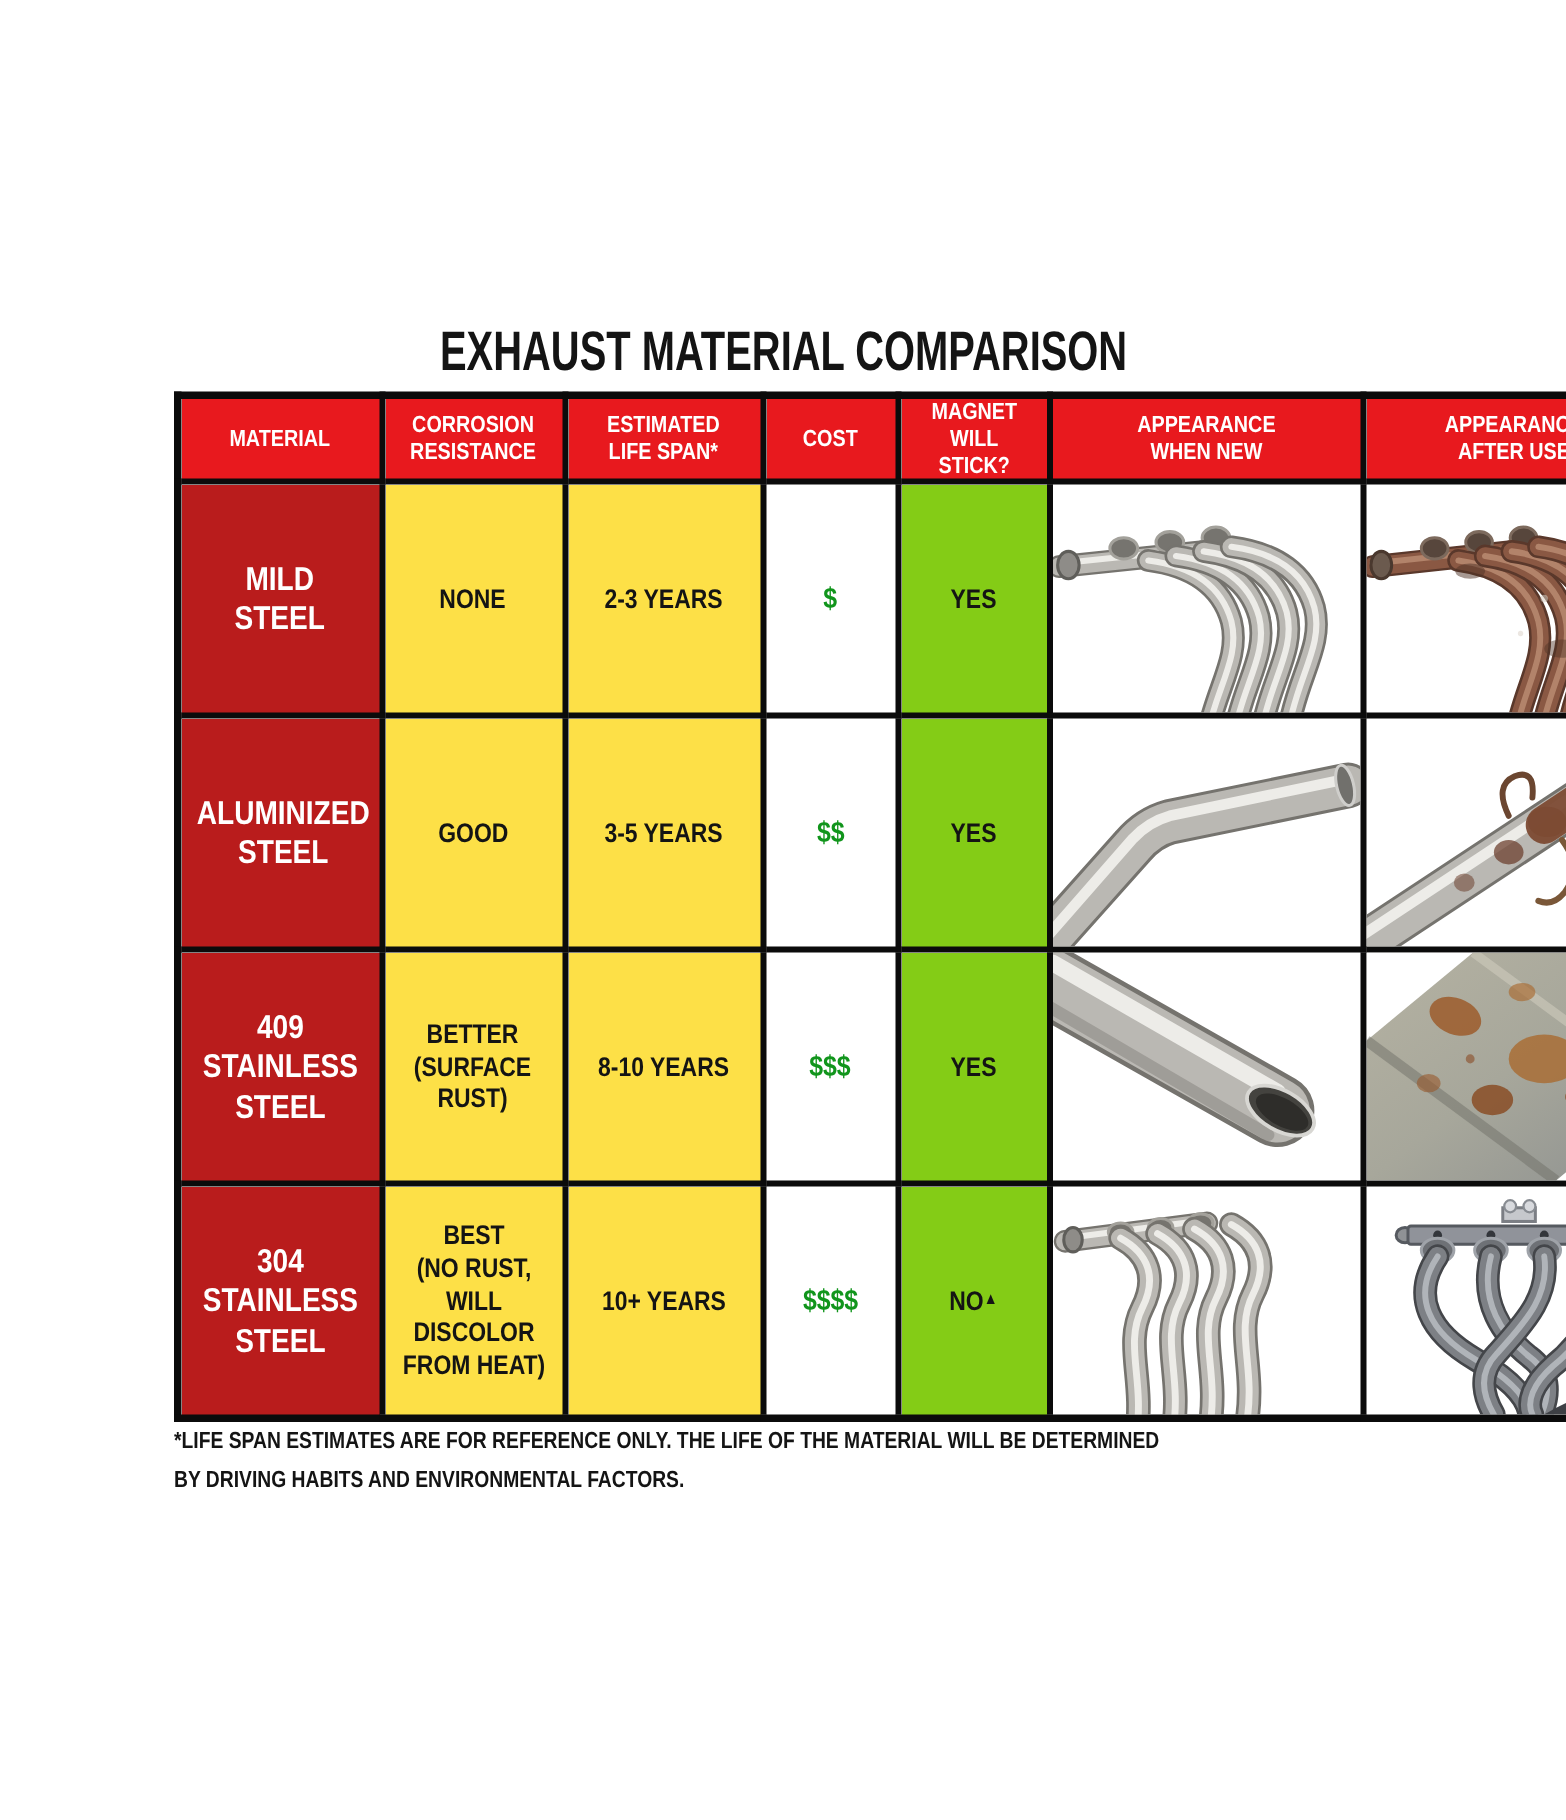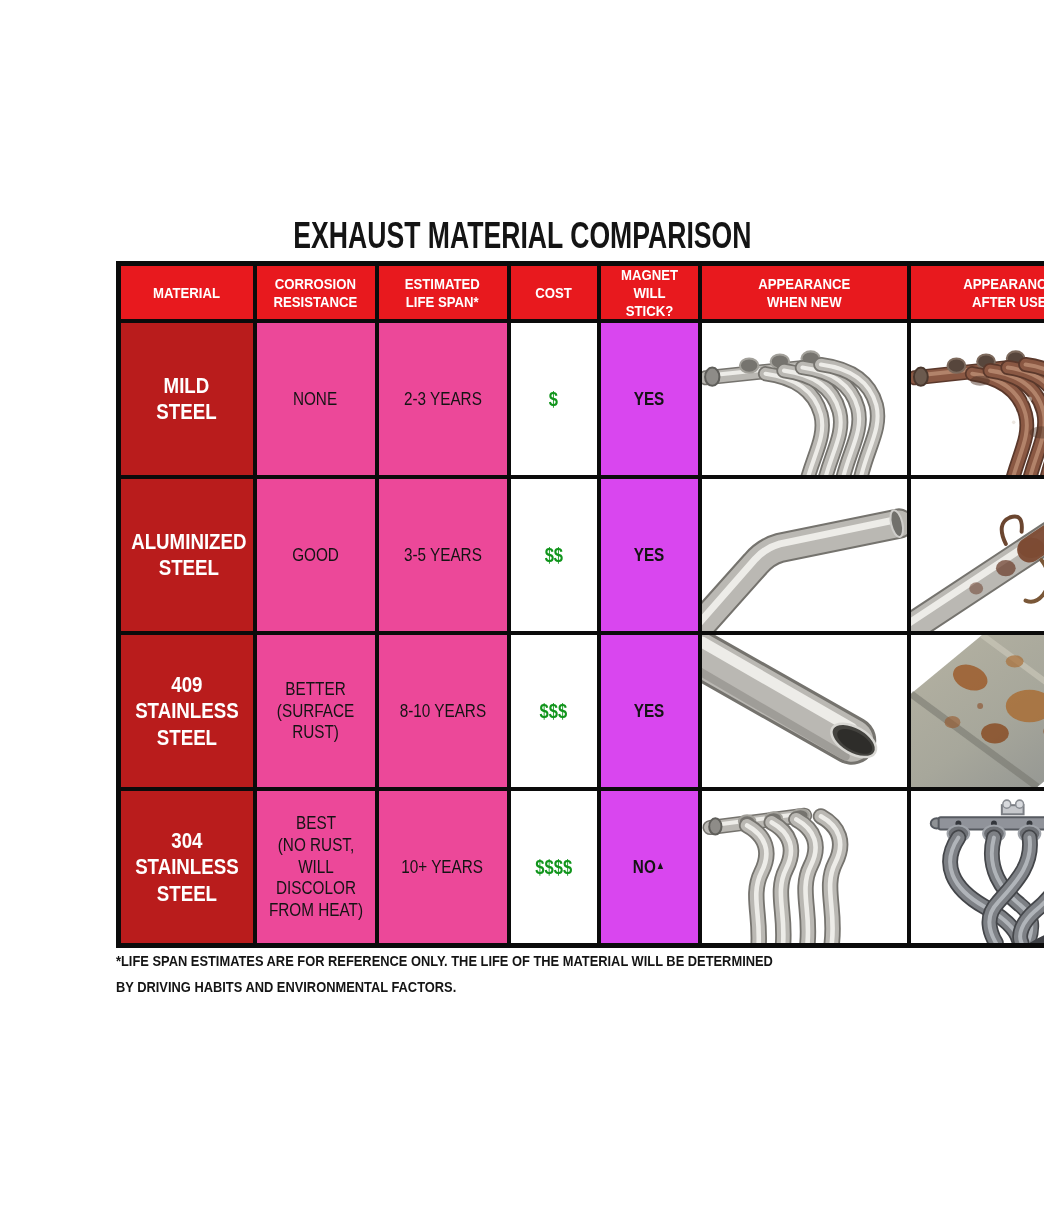--- a/index.html
+++ b/index.html
@@ -12,23 +12,23 @@
   .cond-l{display:inline-block;transform:scaleX(0.83);transform-origin:0 50%;white-space:pre-line;}
 
   table.cmp{border-collapse:collapse;table-layout:fixed;width:992px;background:#fff;
             border:5px solid #0b0b0b;}
   table.cmp th,table.cmp td{border:4px solid #0b0b0b;text-align:center;vertical-align:middle;
             padding:0;overflow:hidden;}
   thead tr{height:56px;}
   tbody tr{height:152px;}
   th.hdr{background:#e8191e;color:#ffffff;font-weight:bold;font-size:15.5px;line-height:1.15;}
   td.c-mat{background:#b91c1c;color:#ffffff;font-weight:bold;font-size:22px;line-height:1.2;}
-  td.c-txt{background:#ec4899;color:#141414;font-weight:normal;font-size:18px;line-height:1.2;}
+  td.c-txt{background:#fde047;color:#141414;font-weight:bold;font-size:18px;line-height:1.2;}
   td.c-cost{background:#ffffff;color:#11951c;font-weight:bold;font-size:19.5px;}
-  td.c-mag{background:#d946ef;color:#141414;font-weight:bold;font-size:18px;}
+  td.c-mag{background:#84cc16;color:#141414;font-weight:bold;font-size:18px;}
   td.c-mag sup{font-size:11px;vertical-align:4px;}
   td.photo{background:#ffffff;}
   td.photo svg{display:block;width:100%;height:152px;}
 
   .footnotes{}
   .footnote{color:#141414;font-weight:bold;font-size:15.5px;line-height:26px;}
 
   
   .tube,use{fill:none;stroke-linecap:round;stroke-linejoin:round;}
   .metal .out{stroke:#75736e;} .metal .mid{stroke:#bab8b3;} .metal .hi{stroke:#edece8;}

